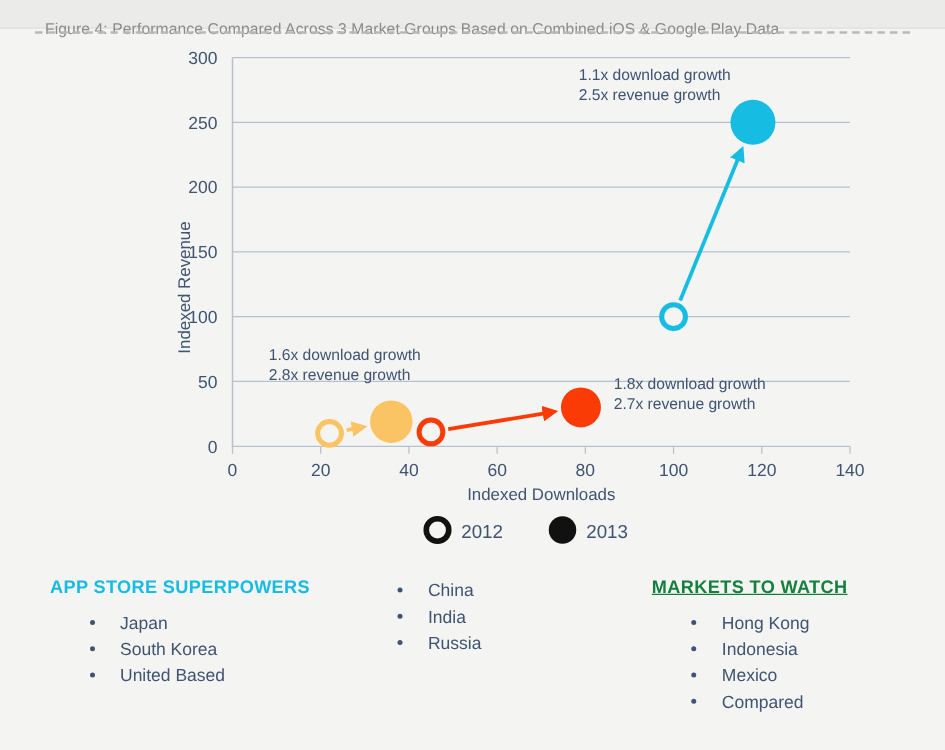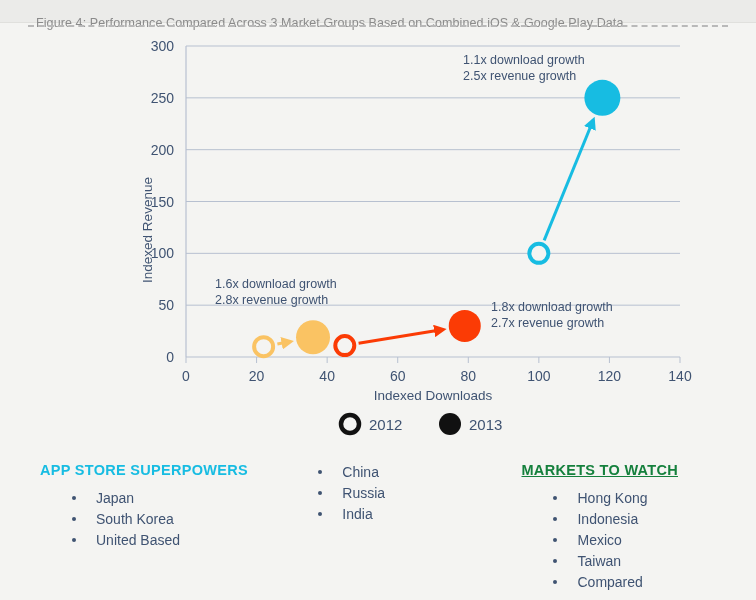--- a/index.html
+++ b/index.html
@@ -216,27 +216,26 @@
     <div class="market-heading" style="color: rgb(23, 188, 226);">APP STORE SUPERPOWERS</div>
     <ul class="market-list" id="list-0">
         <li><span class="bullet"></span><span>Japan</span></li>
         <li><span class="bullet"></span><span>South Korea</span></li>
         <li><span class="bullet"></span><span>United Based</span></li>
       </ul>
   </div>
   <div class="market-col" id="col-1">
     <ul class="market-list" id="list-1">
         <li><span class="bullet"></span><span>China</span></li>
+        <li><span class="bullet"></span><span>India</span></li>
         <li><span class="bullet"></span><span>Russia</span></li>
-        <li><span class="bullet"></span><span>India</span></li>
       </ul>
   </div>
   <div class="market-col" id="col-2">
     <div class="market-heading" style="color: #15803d; text-decoration: underline;">MARKETS TO WATCH</div>
     <ul class="market-list" id="list-2">
         <li><span class="bullet"></span><span>Hong Kong</span></li>
         <li><span class="bullet"></span><span>Indonesia</span></li>
         <li><span class="bullet"></span><span>Mexico</span></li>
-        <li><span class="bullet"></span><span>Taiwan</span></li>
         <li><span class="bullet"></span><span>Compared</span></li>
       </ul>
   </div>
 </div>
 
 </body></html>

